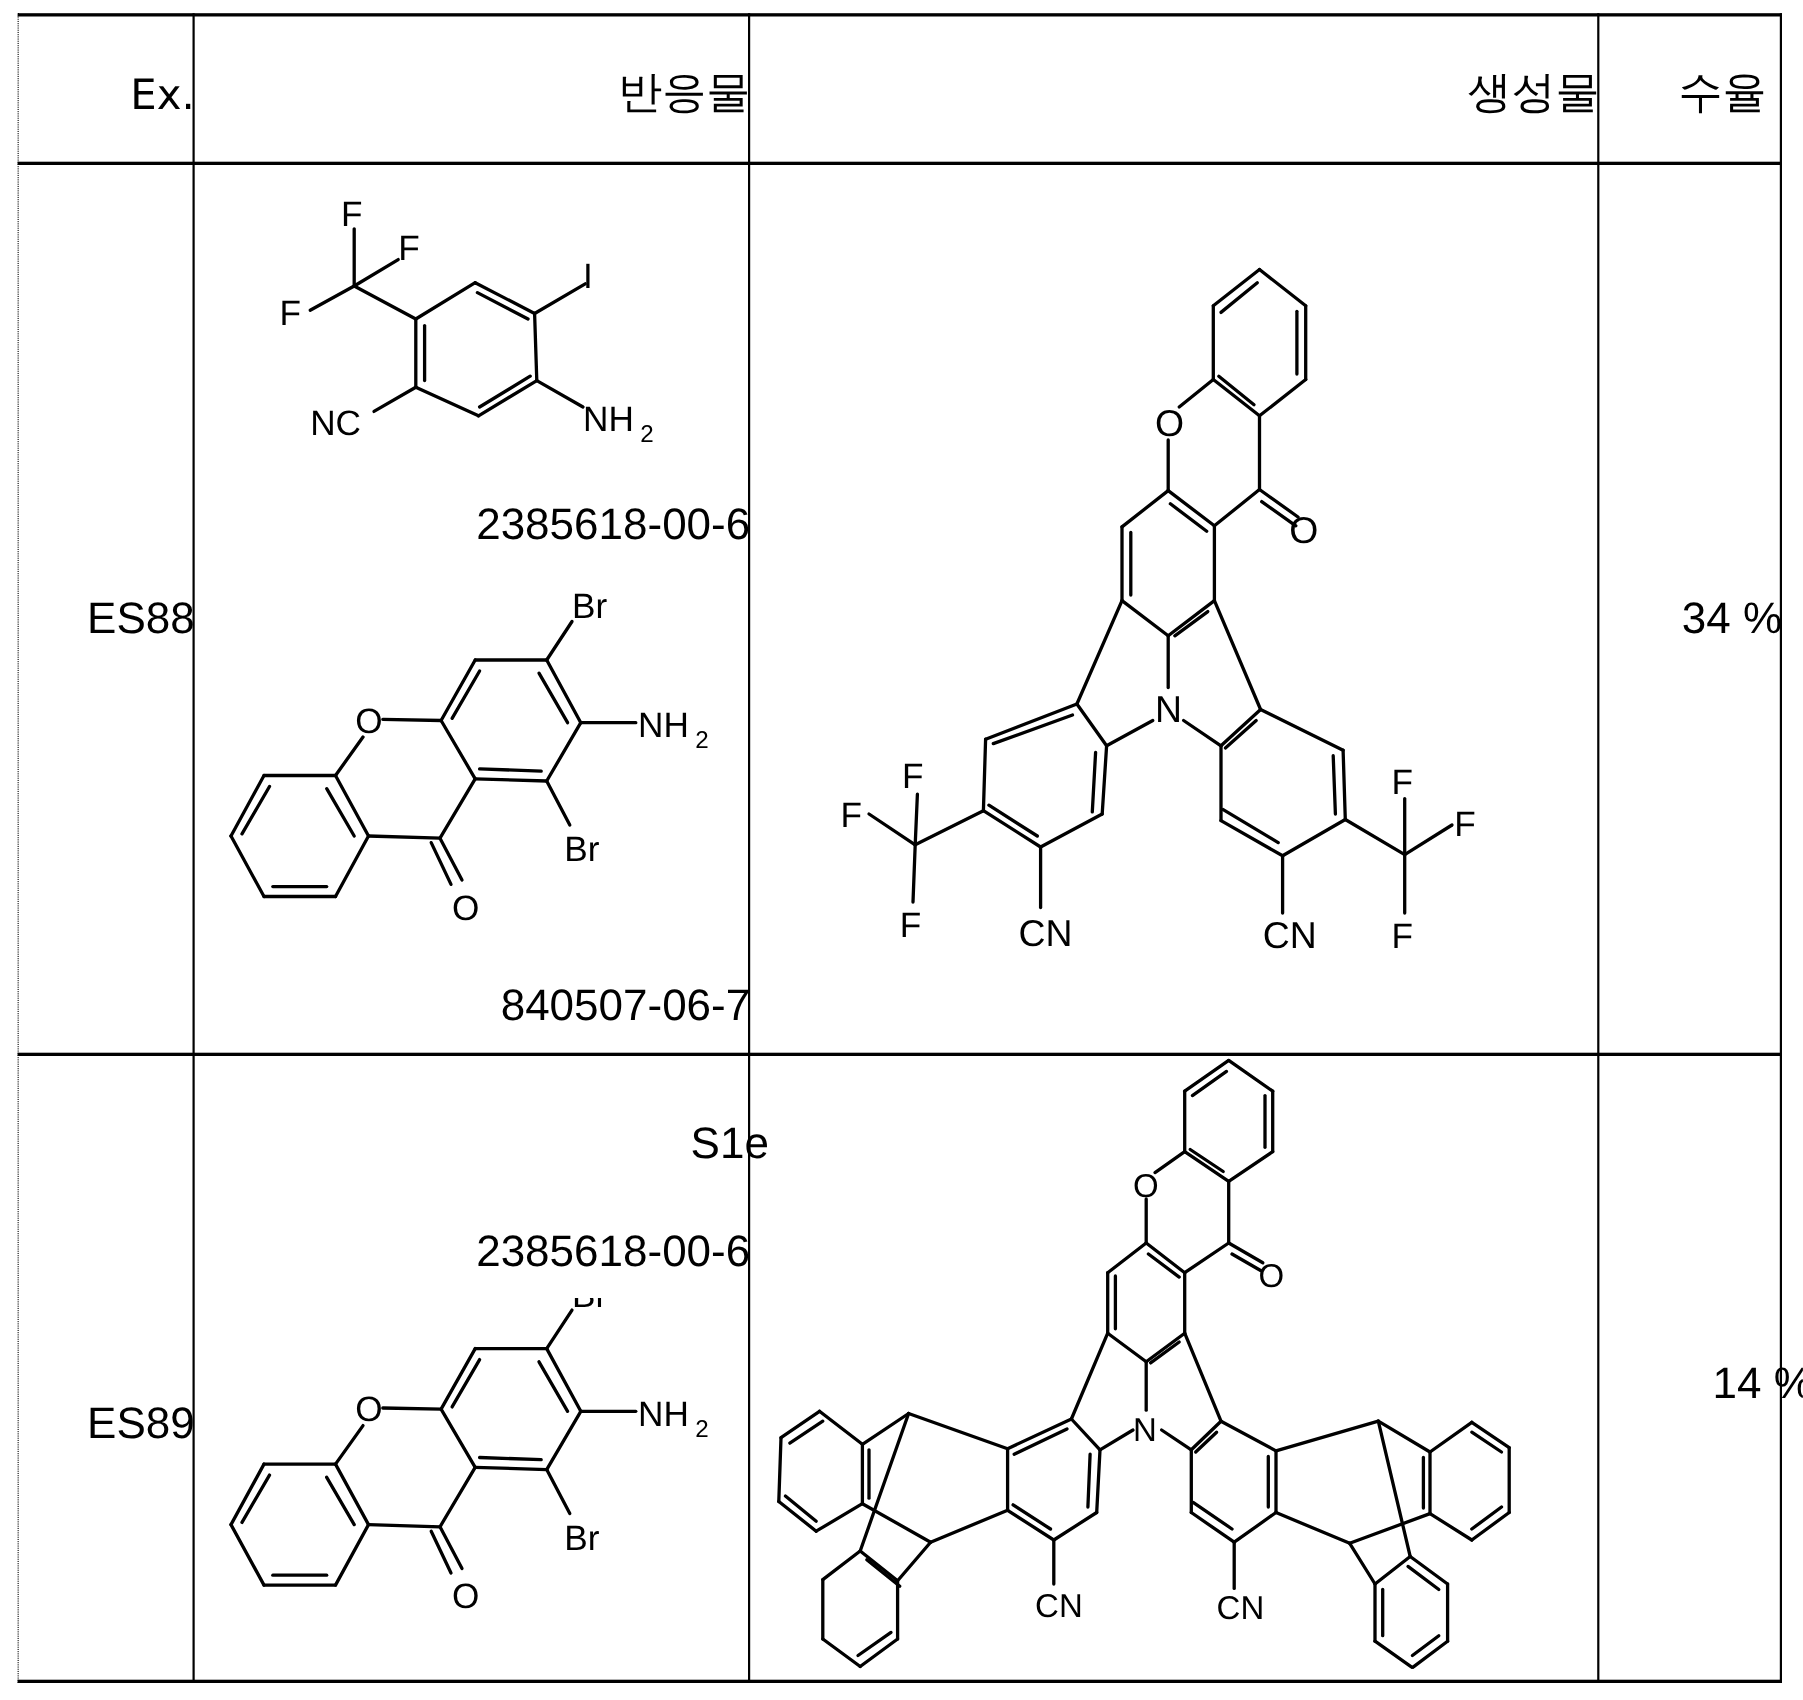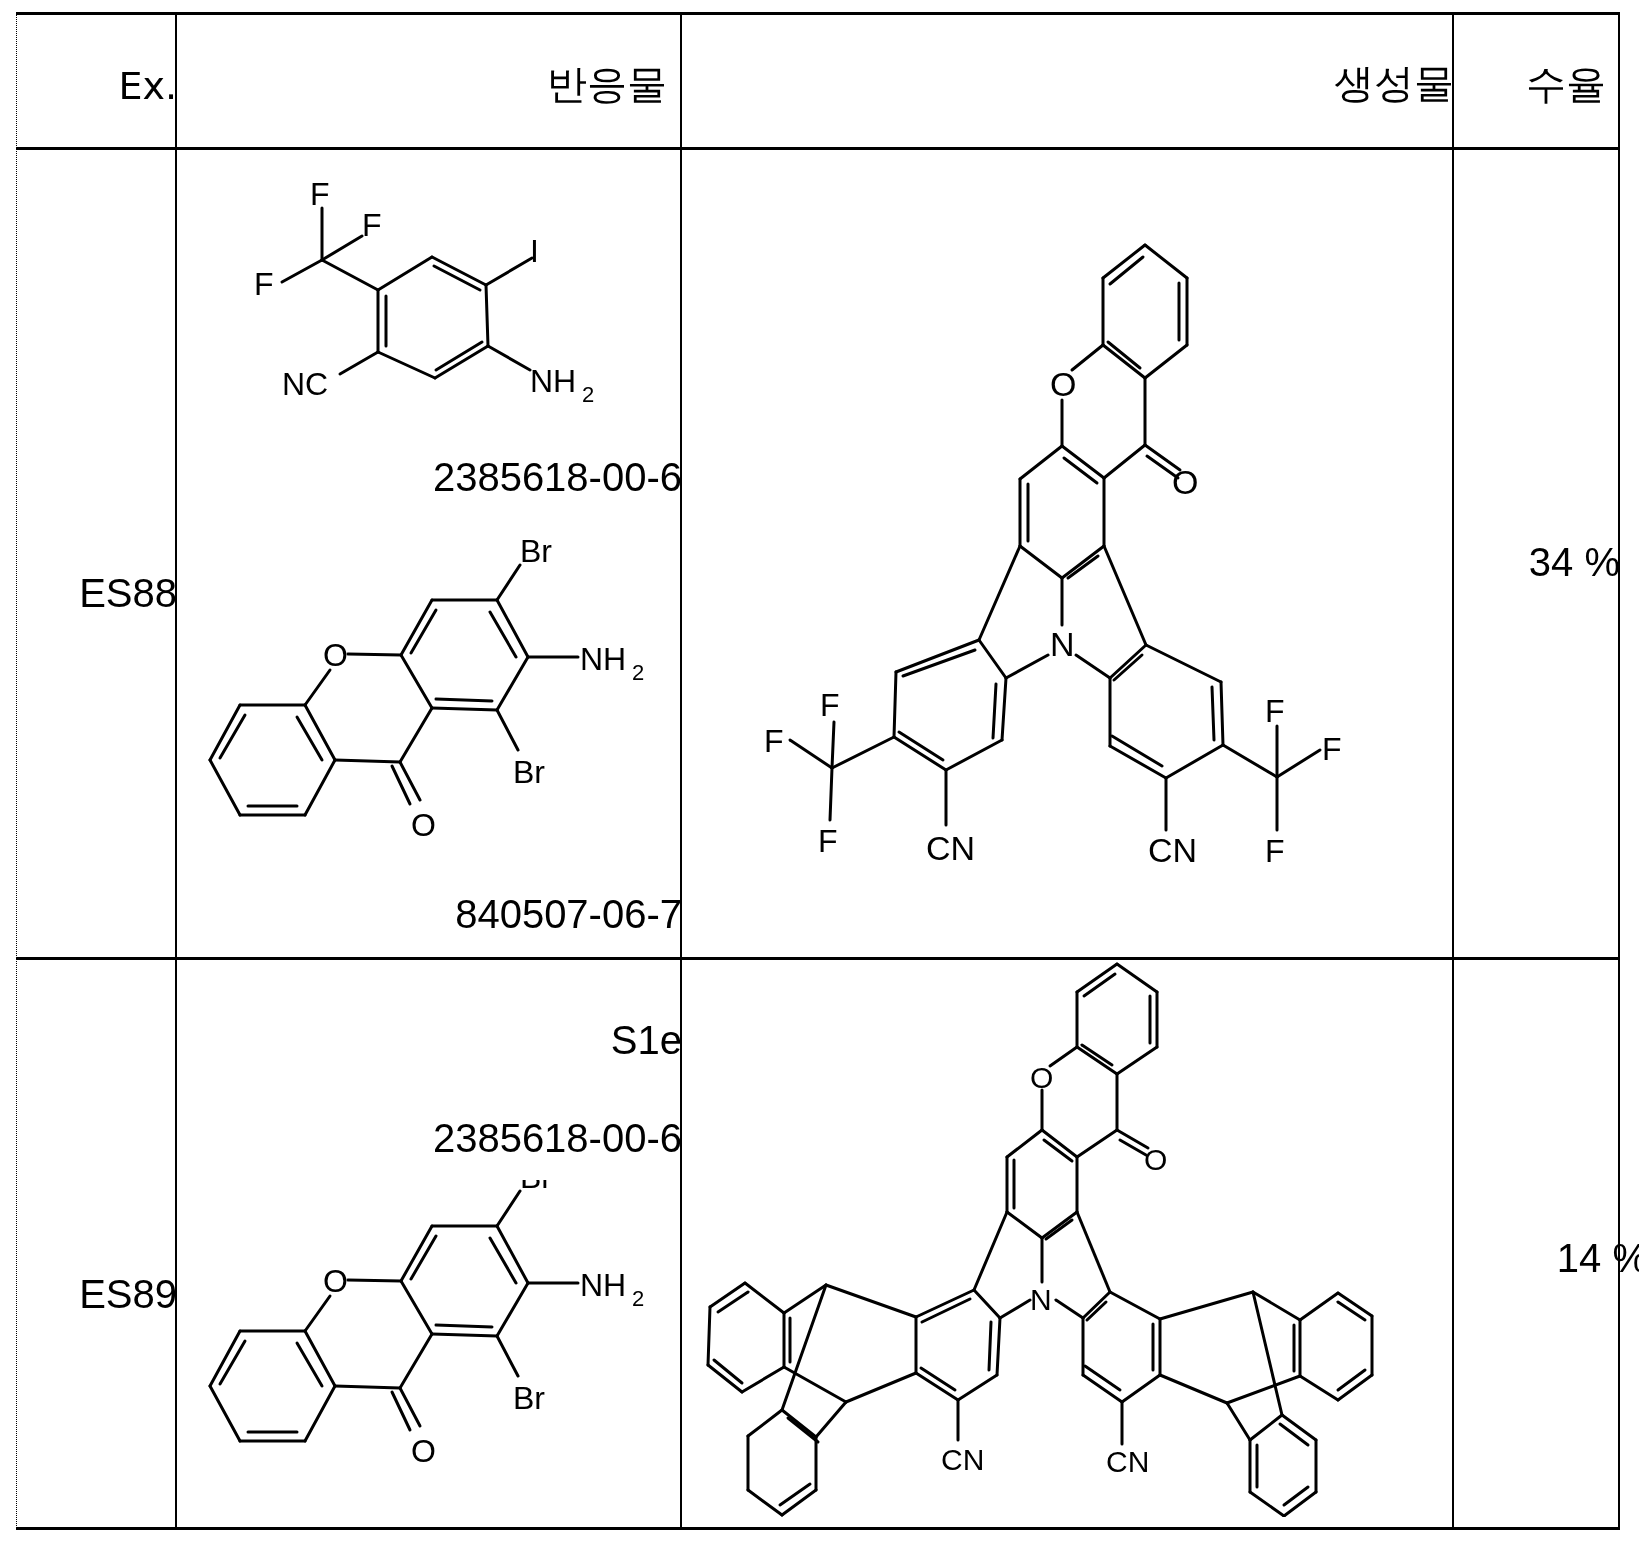--- a/index.html
+++ b/index.html
@@ -25,25 +25,25 @@
   <div class="hline" style="left:0;top:1515px;width:1604px;height:3px;"></div>
 
   <div class="vline" style="left:0;top:0;width:1px;height:1518px;border-left:1px dotted #000;background:transparent;"></div>
   <div class="vline" style="left:159px;top:0;width:2px;height:1518px;"></div>
   <div class="vline" style="left:664px;top:0;width:2px;height:1518px;"></div>
   <div class="vline" style="left:1436px;top:0;width:2px;height:1518px;"></div>
   <div class="vline" style="left:1602px;top:0;width:2px;height:1518px;"></div>
 </div>
 
 <div class="cell-text hdr" style="left:16px;top:64px;width:161px;line-height:44px;font-family:'DejaVu Sans',sans-serif;font-size:38px;">Ex.</div>
-<div class="cell-text hdr" style="left:162px;top:62px;width:505px;line-height:44px;">반응물</div>
+<div class="cell-text hdr" style="left:177px;top:62px;width:505px;line-height:44px;">반응물</div>
 <div class="cell-text hdr" style="left:682px;top:62px;width:772px;line-height:44px;font-family:Liberation Serif, serif;">생성물</div>
 <div class="cell-text hdr" style="left:1440px;top:62px;width:166px;line-height:44px;">수율</div>
 
-<div class="cell-text" style="left:16px;top:540px;width:161px;line-height:44px;margin-top:31px;">ES88</div>
+<div class="cell-text" style="left:16px;top:540px;width:161px;line-height:44px;">ES88</div>
 <div class="cell-text" style="left:1454px;top:540px;width:166px;line-height:44px;">34 %</div>
 
 <svg class="mol" style="left:177px;top:150px;" width="505" height="270" viewBox="177 150 505 270">
   <g stroke-width="3">
 
     <line x1="378" y1="290" x2="432" y2="257"></line>
     <line x1="432" y1="257" x2="486" y2="285"></line>
     <line x1="434" y1="266" x2="480" y2="290"></line>
     <line x1="486" y1="285" x2="488" y2="346"></line>
     <line x1="488" y1="346" x2="435" y2="378"></line>
@@ -197,21 +197,21 @@
   <text x="764" y="752" font-size="32">F</text>
   <text x="818" y="852" font-size="32">F</text>
   <text x="1265" y="722" font-size="32">F</text>
   <text x="1322" y="760" font-size="32">F</text>
   <text x="1265" y="862" font-size="32">F</text>
 </svg>
 
 <div class="cell-text" style="left:16px;top:1236px;width:161px;line-height:44px;margin-top:36px;">ES89</div>
 <div class="cell-text" style="left:1454px;top:1236px;width:166px;line-height:44px;padding-left:28px;">14 %</div>
 
-<div class="cell-text" style="left:177px;top:1018px;width:505px;line-height:44px;">S1e</div>
+<div class="cell-text" style="left:177px;top:1018px;width:505px;line-height:44px;padding-left:17px;">S1e</div>
 <div class="cell-text" style="left:177px;top:1116px;width:505px;line-height:44px;">2385618-00-6</div>
 
 <svg class="mol" style="left:177px;top:1180px;" width="505" height="335" viewBox="177 520 505 335">
   <g stroke-width="3" transform="translate(0,-34)">
     <line x1="432" y1="600" x2="497" y2="600"></line>
     <line x1="497" y1="600" x2="528" y2="657"></line>
     <line x1="490" y1="612" x2="516" y2="657"></line>
     <line x1="528" y1="657" x2="497" y2="710"></line>
     <line x1="497" y1="710" x2="432" y2="708"></line>
     <line x1="492" y1="701" x2="436" y2="699"></line>

